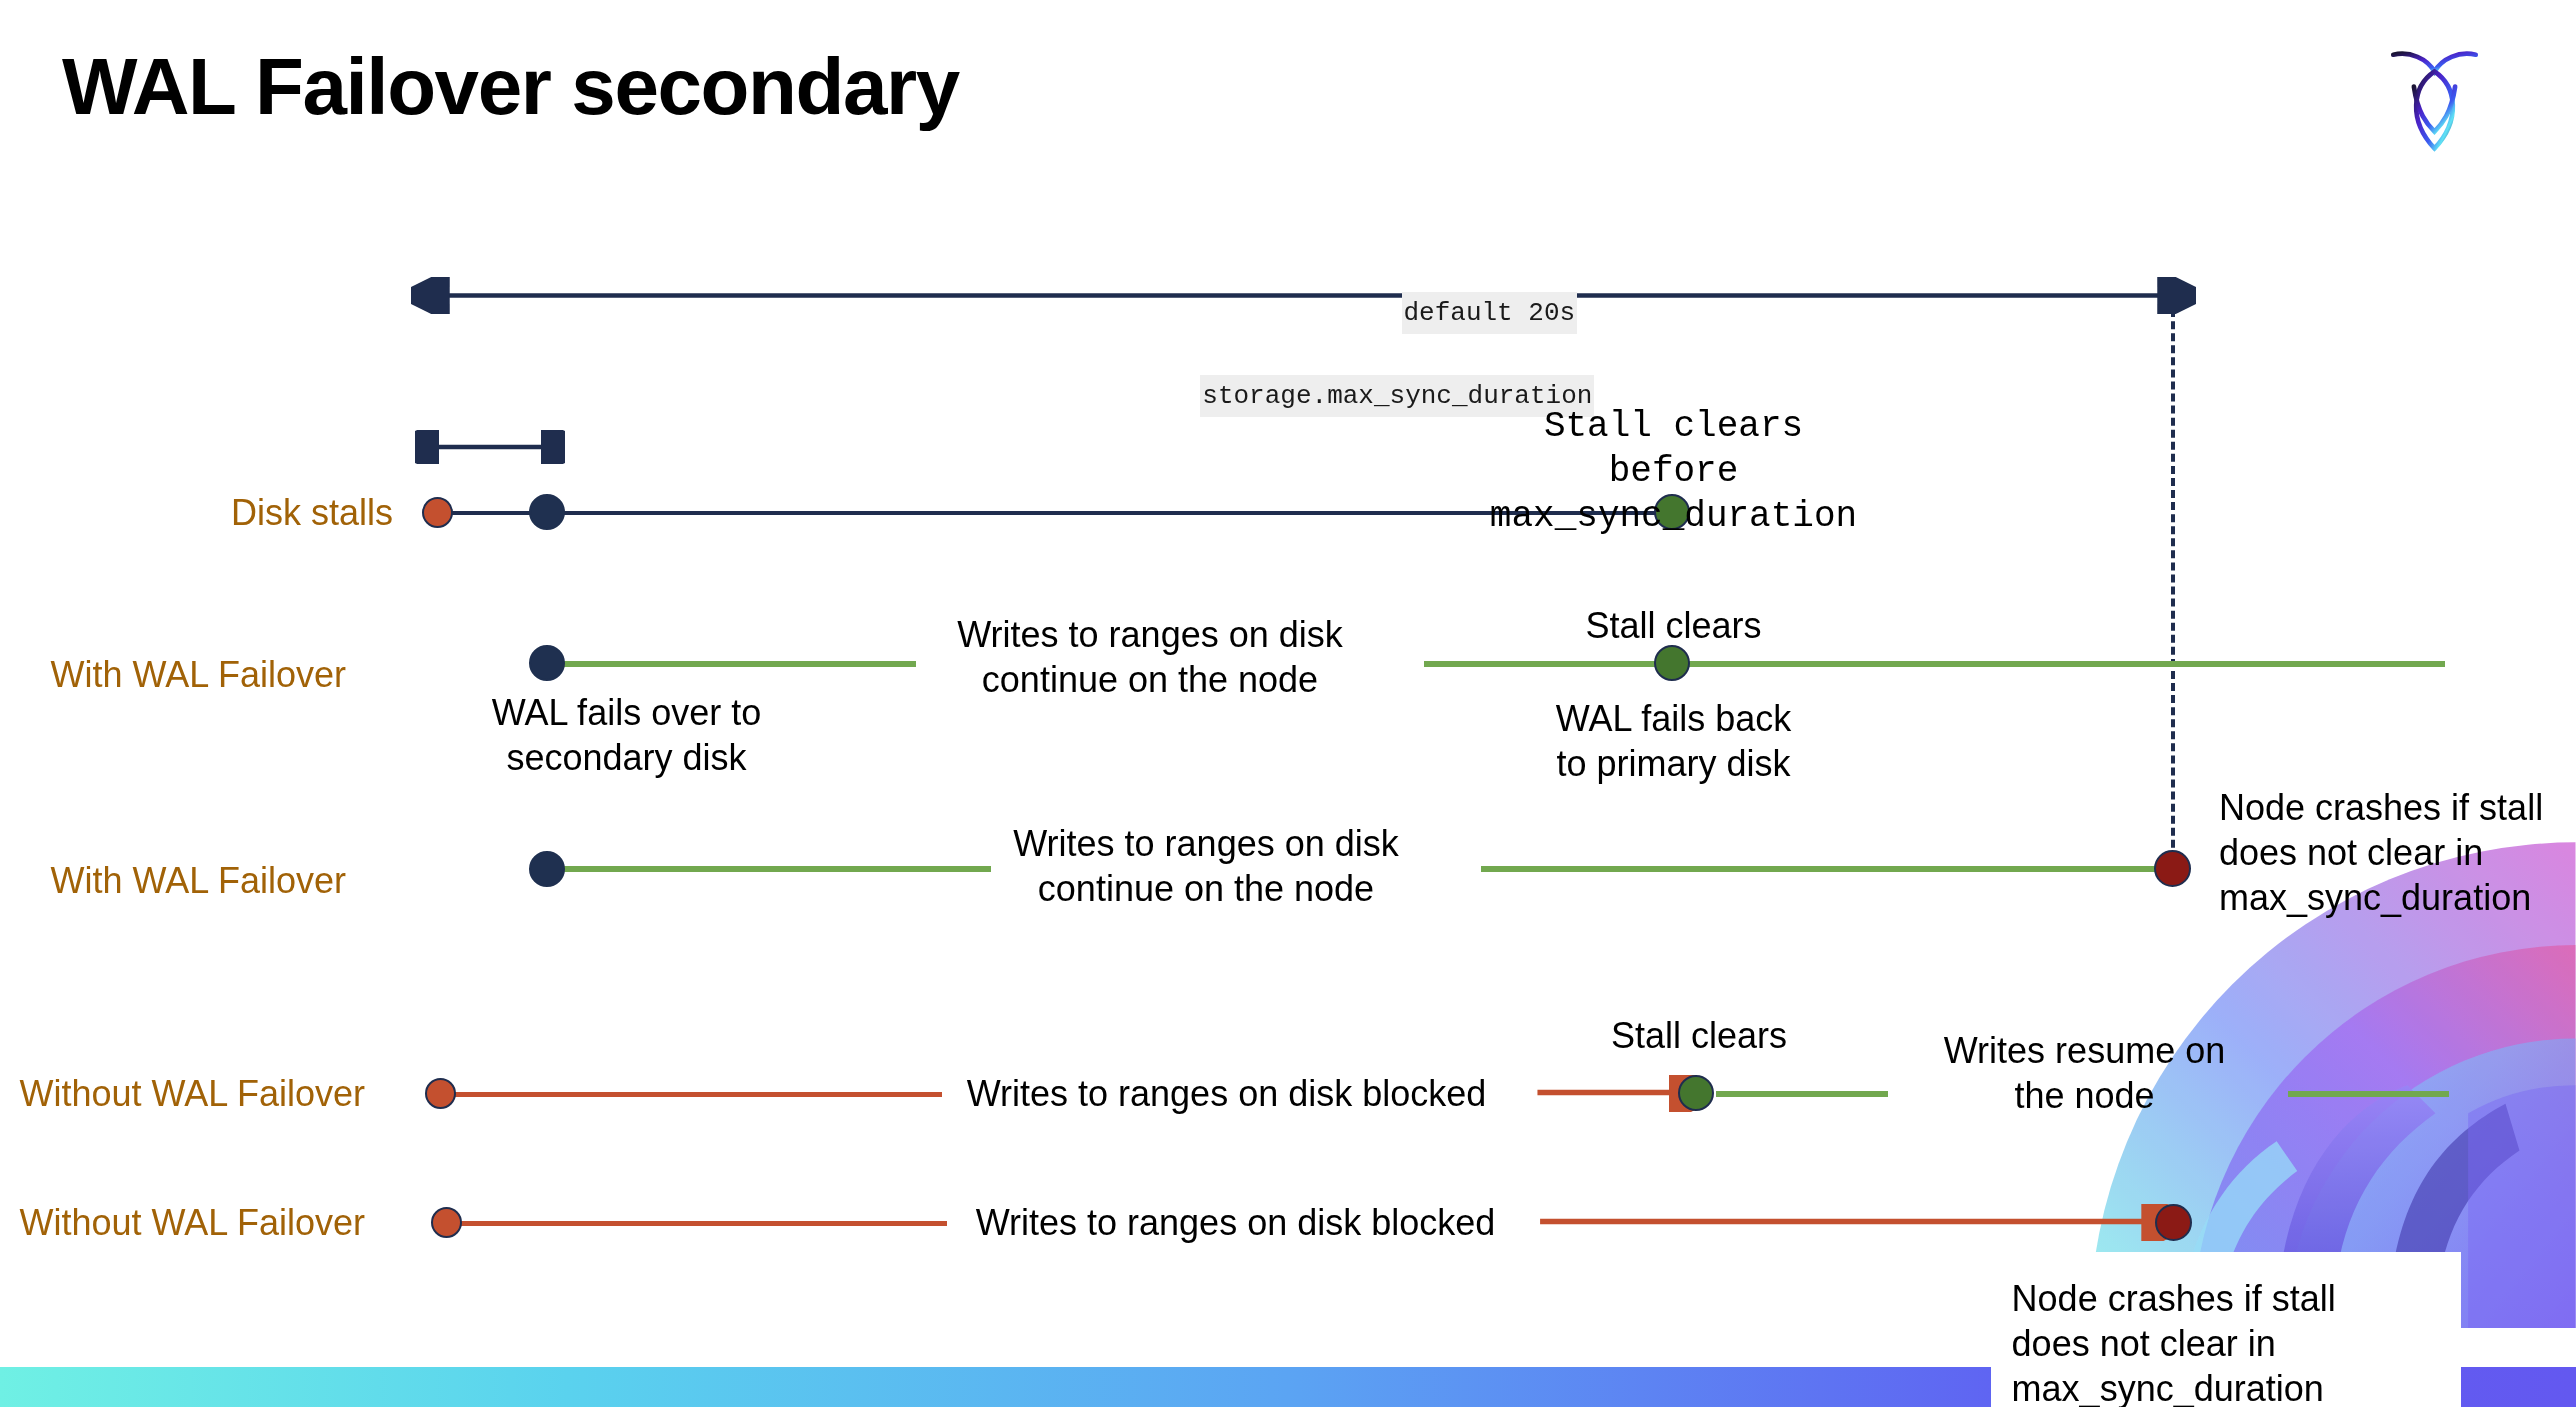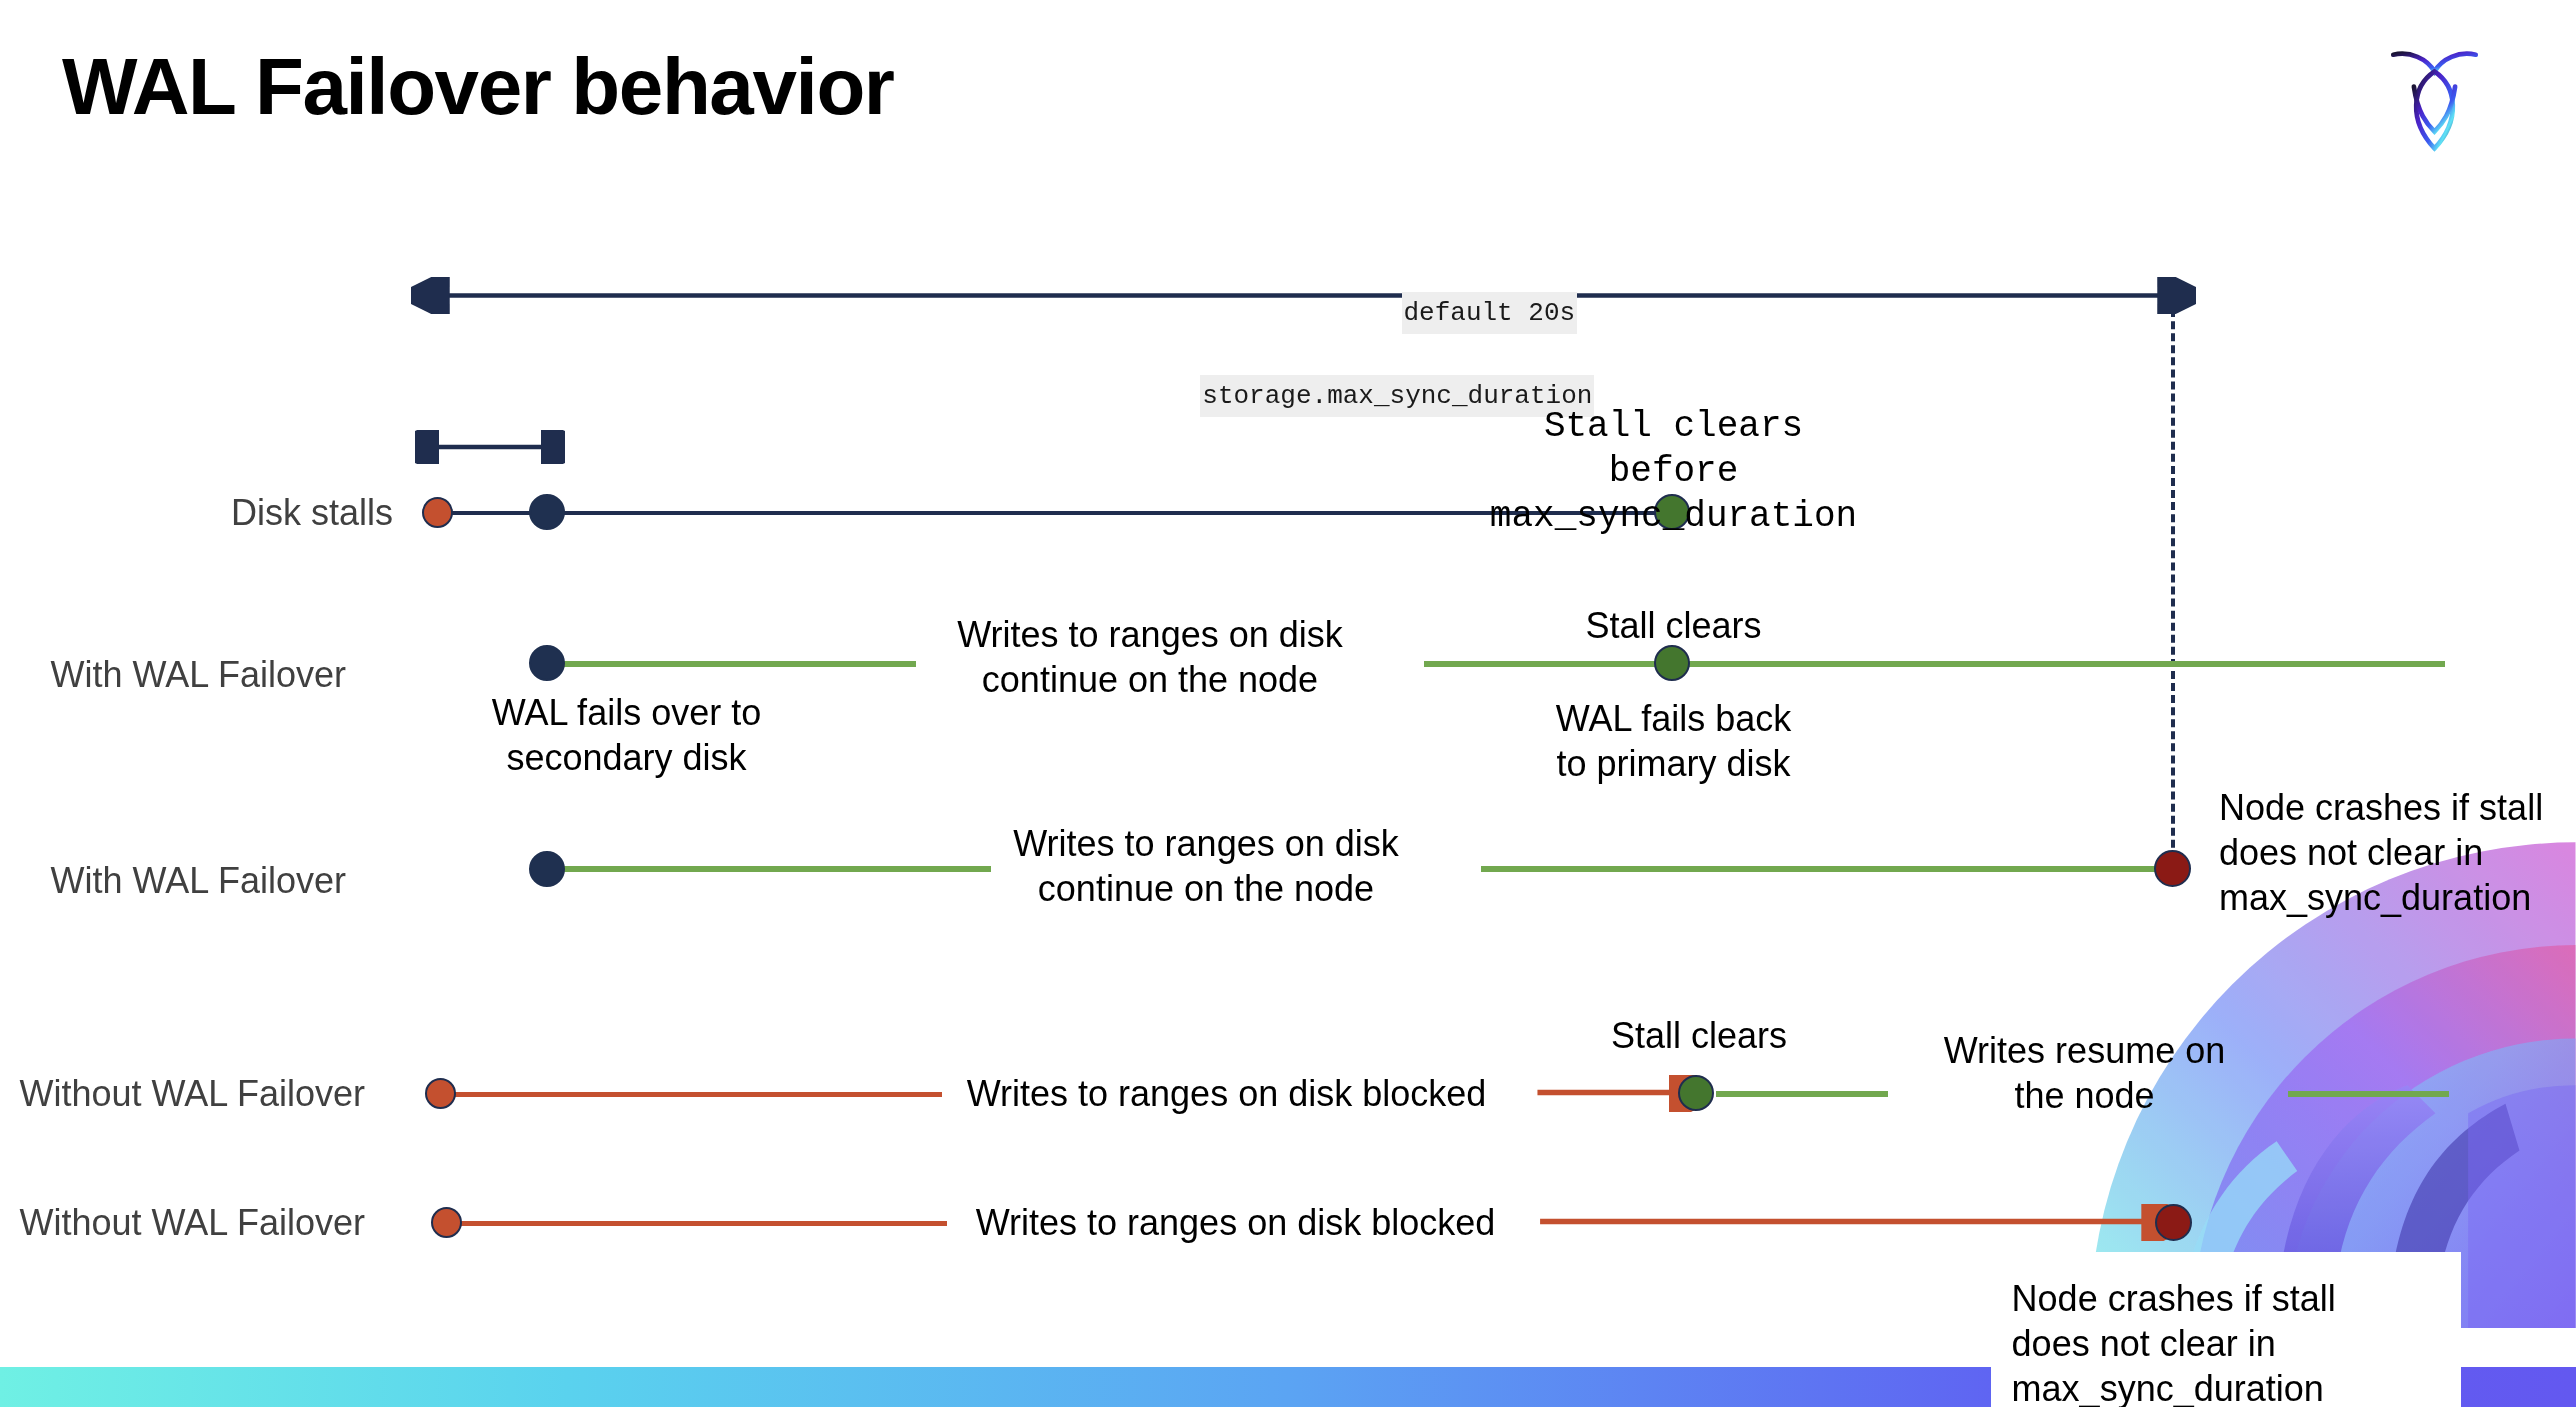--- a/index.html
+++ b/index.html
@@ -73,21 +73,21 @@
     background: #eeeeee;
     padding: 0.9px 1.9px;
     display: inline-block;
   }
   .code-label.centered { text-align: right; }
 
   
   .row-label {
     position: absolute;
     font-size: 36px;
-    color: #404040;
+    color: #a16207;
     white-space: nowrap;
     text-align: right;
   }
 
   
   .annot {
     position: absolute;
     font-size: 36px;
     line-height: 1.25;
     color: #000000;
@@ -162,21 +162,21 @@
         <path d="M300 560 C300 420 360 330 440 300 L470 330 C400 380 360 450 360 560 Z" fill="url(#gD)" opacity="0.85"></path>
         <path d="M420 560 C420 430 470 360 545 320 L560 370 C500 410 470 470 470 560 Z" fill="#2b1f9e" opacity="0.55"></path>
         <path d="M195 560 C200 470 240 400 300 360 L322 392 C270 430 240 486 238 560 Z" fill="#8fd9f7" opacity="0.75"></path>
         <path d="M505 560 L505 330 A230 230 0 0 1 620 300 L620 560 Z" fill="#6f5cf2" opacity="0.45"></path>
       </g>
     </svg>
   </div>
 
   <div class="bottom-bar"></div>
 
-  <div class="slide-title">WAL Failover behavior</div>
+  <div class="slide-title">WAL Failover secondary</div>
 
   <div class="brand-logo">
     <svg viewBox="0 0 112 130" width="105" height="122" xmlns="http://www.w3.org/2000/svg">
       <defs>
         <linearGradient id="logoG" x1="0" y1="0" x2="1" y2="1">
           <stop offset="0%" stop-color="#1a1333"></stop>
           <stop offset="35%" stop-color="#4b22c8"></stop>
           <stop offset="62%" stop-color="#3b5bf0"></stop>
           <stop offset="80%" stop-color="#5fe3f5"></stop>
           <stop offset="100%" stop-color="#2a1d6e"></stop>

